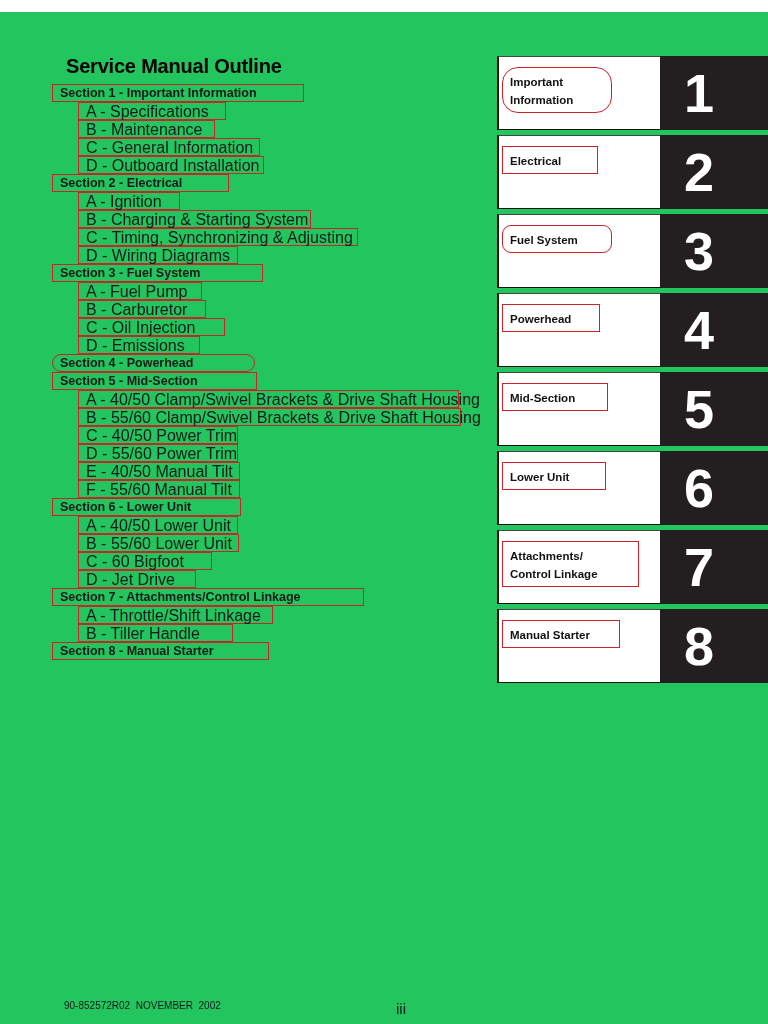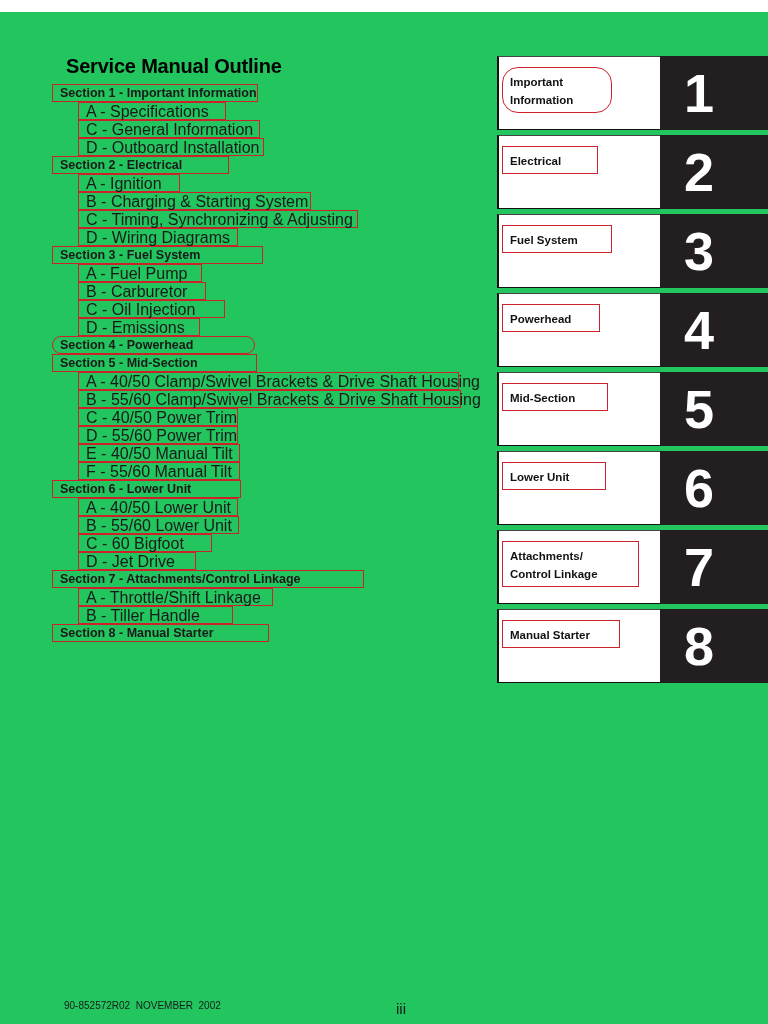--- a/index.html
+++ b/index.html
@@ -180,30 +180,35 @@
 <body>
 
 <div id="page">
 
   <div id="outline-col">
 
     <h1 id="page-title">Service Manual Outline</h1>
 
     <ul class="outline-list" id="outline-list">
         <li class="outline-row row-section">
-          <div class="obox" style="width: 206px;">
+          <div class="obox" style="width: 252px;">
             <span class="otext">Section 1 - Important Information</span>
           </div>
         </li>
         <li class="outline-row row-item">
           <div class="obox" style="width: 148px;">
             <span class="otext">A - Specifications</span>
           </div>
         </li>
         <li class="outline-row row-item">
+          <div class="obox" style="width: 137px;">
+            <span class="otext">B - Maintenance</span>
+          </div>
+        </li>
+        <li class="outline-row row-item">
           <div class="obox" style="width: 182px;">
             <span class="otext">C - General Information</span>
           </div>
         </li>
         <li class="outline-row row-item">
           <div class="obox" style="width: 186px;">
             <span class="otext">D - Outboard Installation</span>
           </div>
         </li>
         <li class="outline-row row-section">
@@ -356,21 +361,21 @@
       </div>
       <div class="tab-block">
         <div class="tab-frame"></div>
         <div class="tab-label-box" style="width: 96px;"><span class="tab-text">Electrical</span></div>
         <div class="tab-num-box">
           <span class="tab-num">2</span>
         </div>
       </div>
       <div class="tab-block">
         <div class="tab-frame"></div>
-        <div class="tab-label-box" style="width: 110px;"><span class="tab-text">Fuel System</span></div>
+        <div class="tab-label-box" style="width: 110px; border-radius: 9px;"><span class="tab-text">Fuel System</span></div>
         <div class="tab-num-box">
           <span class="tab-num">3</span>
         </div>
       </div>
       <div class="tab-block">
         <div class="tab-frame"></div>
         <div class="tab-label-box" style="width: 98px;"><span class="tab-text">Powerhead</span></div>
         <div class="tab-num-box">
           <span class="tab-num">4</span>
         </div>

